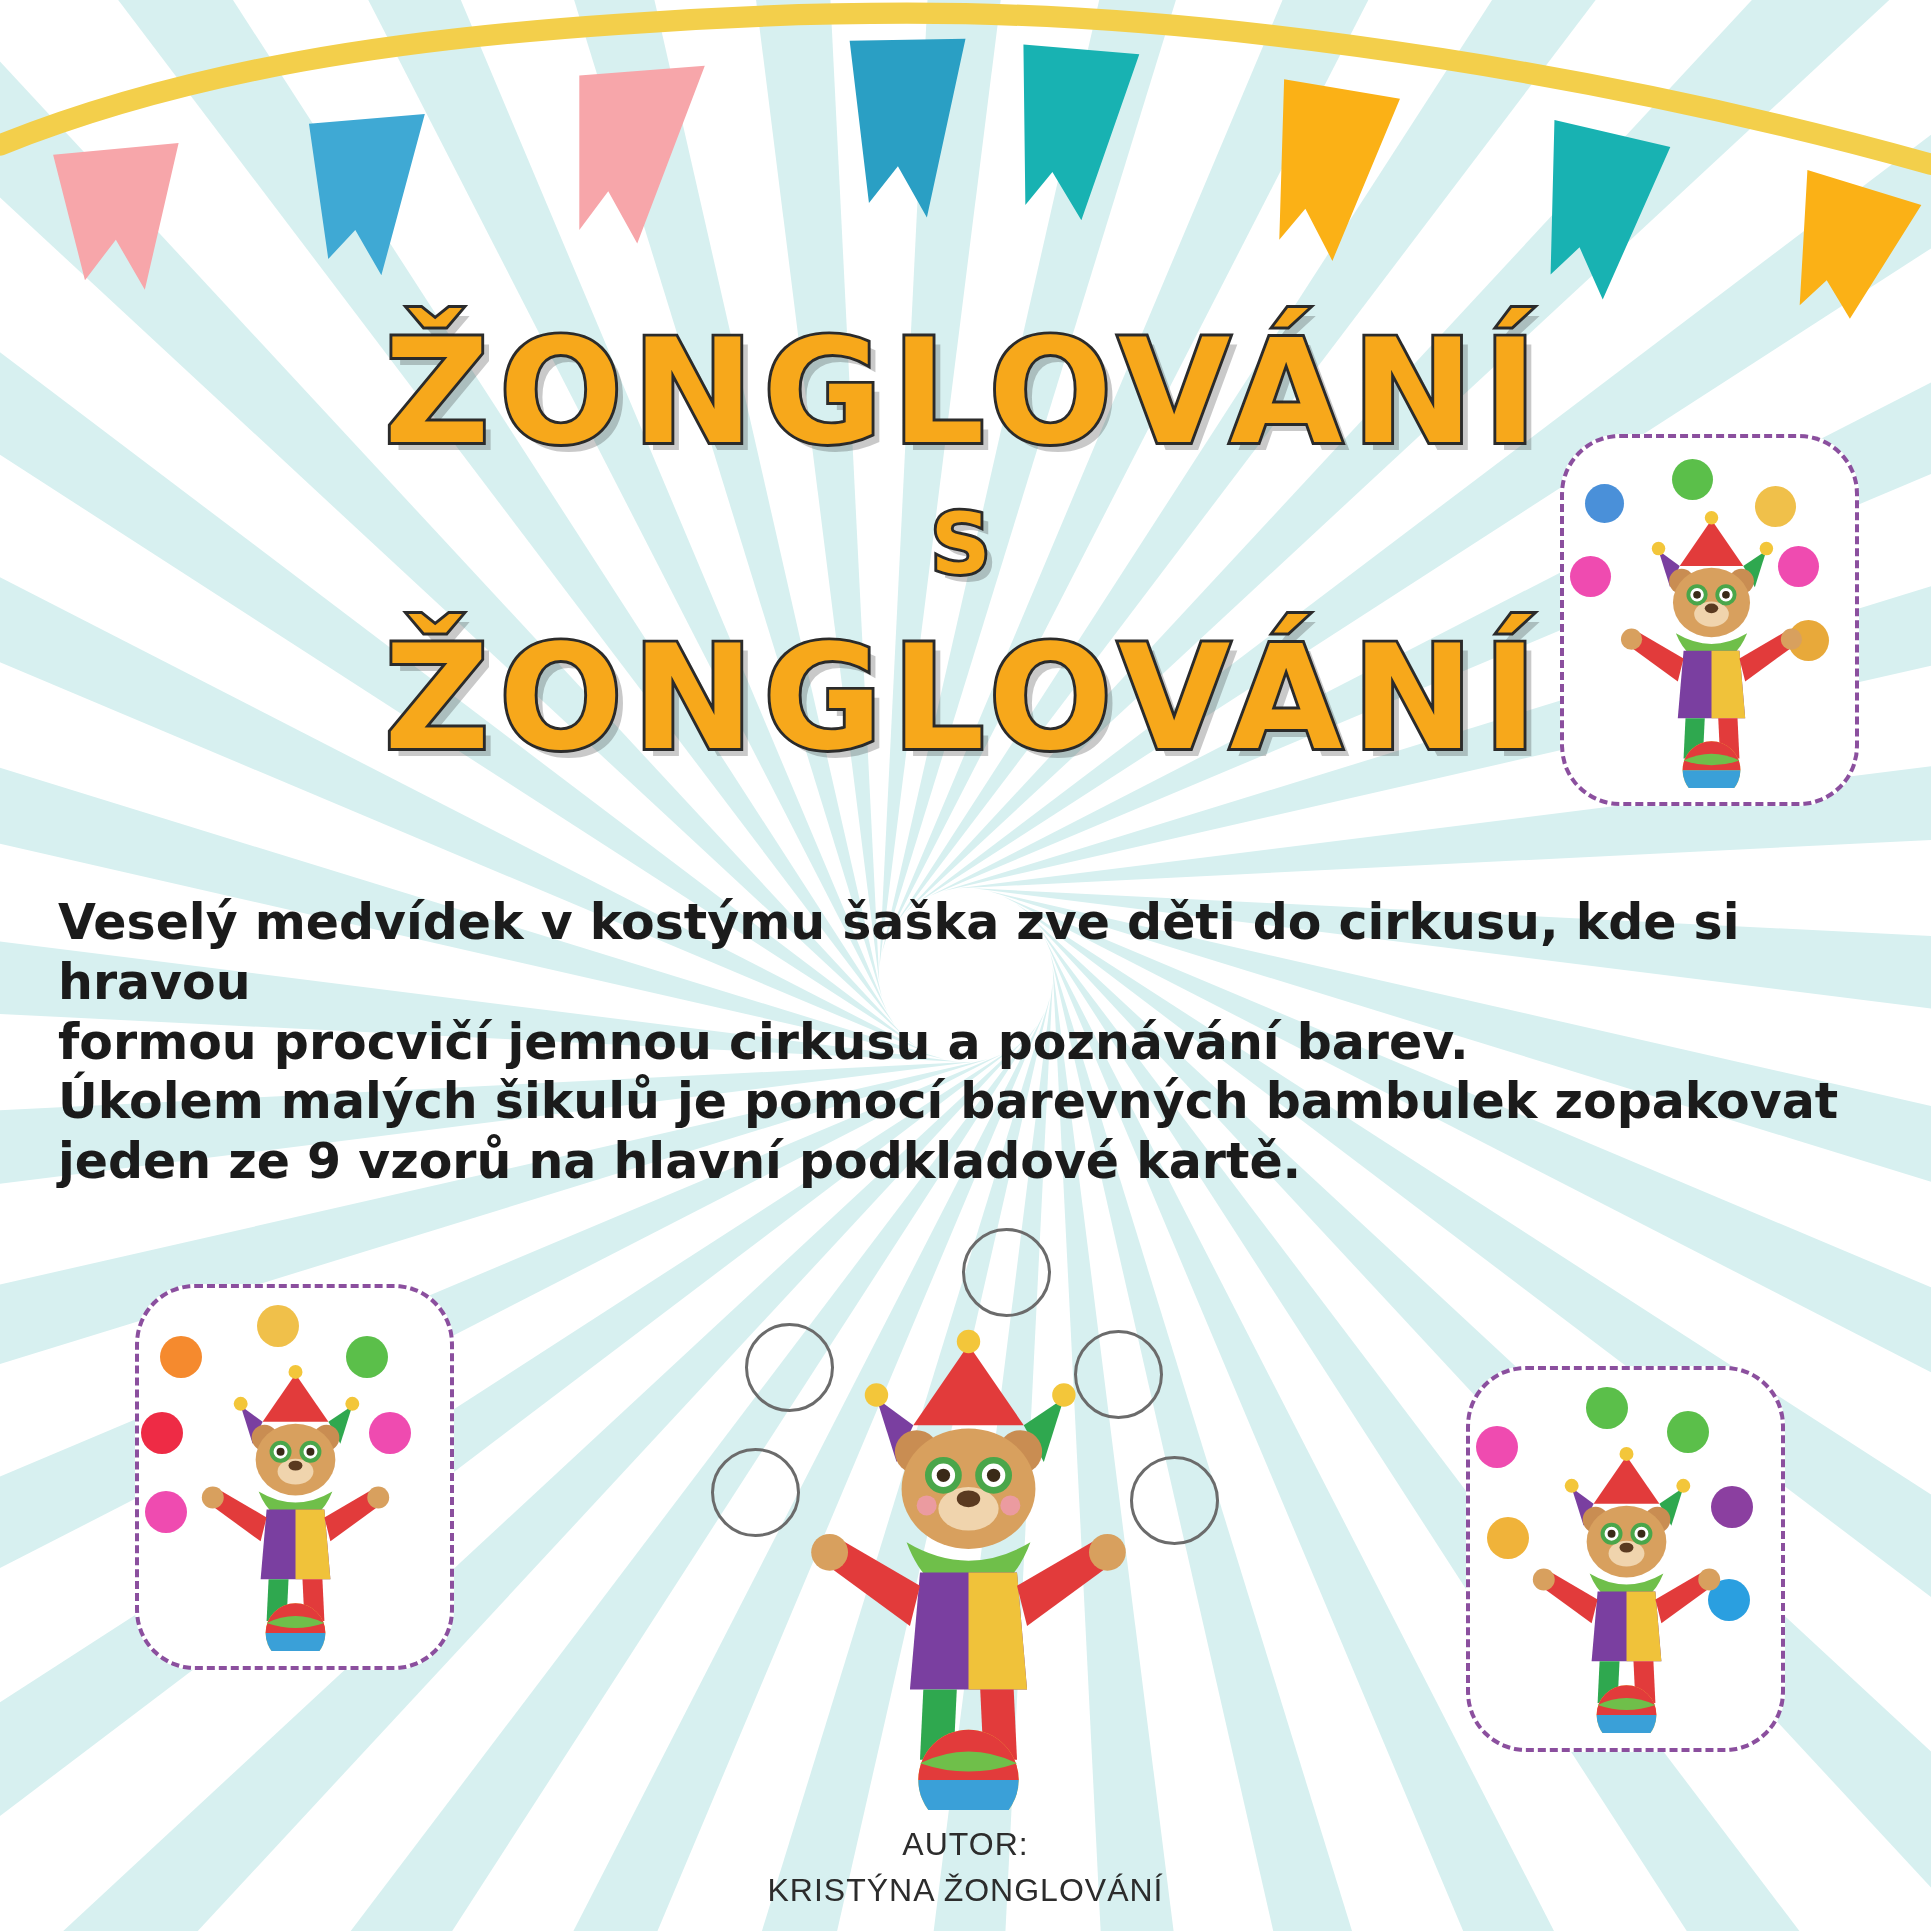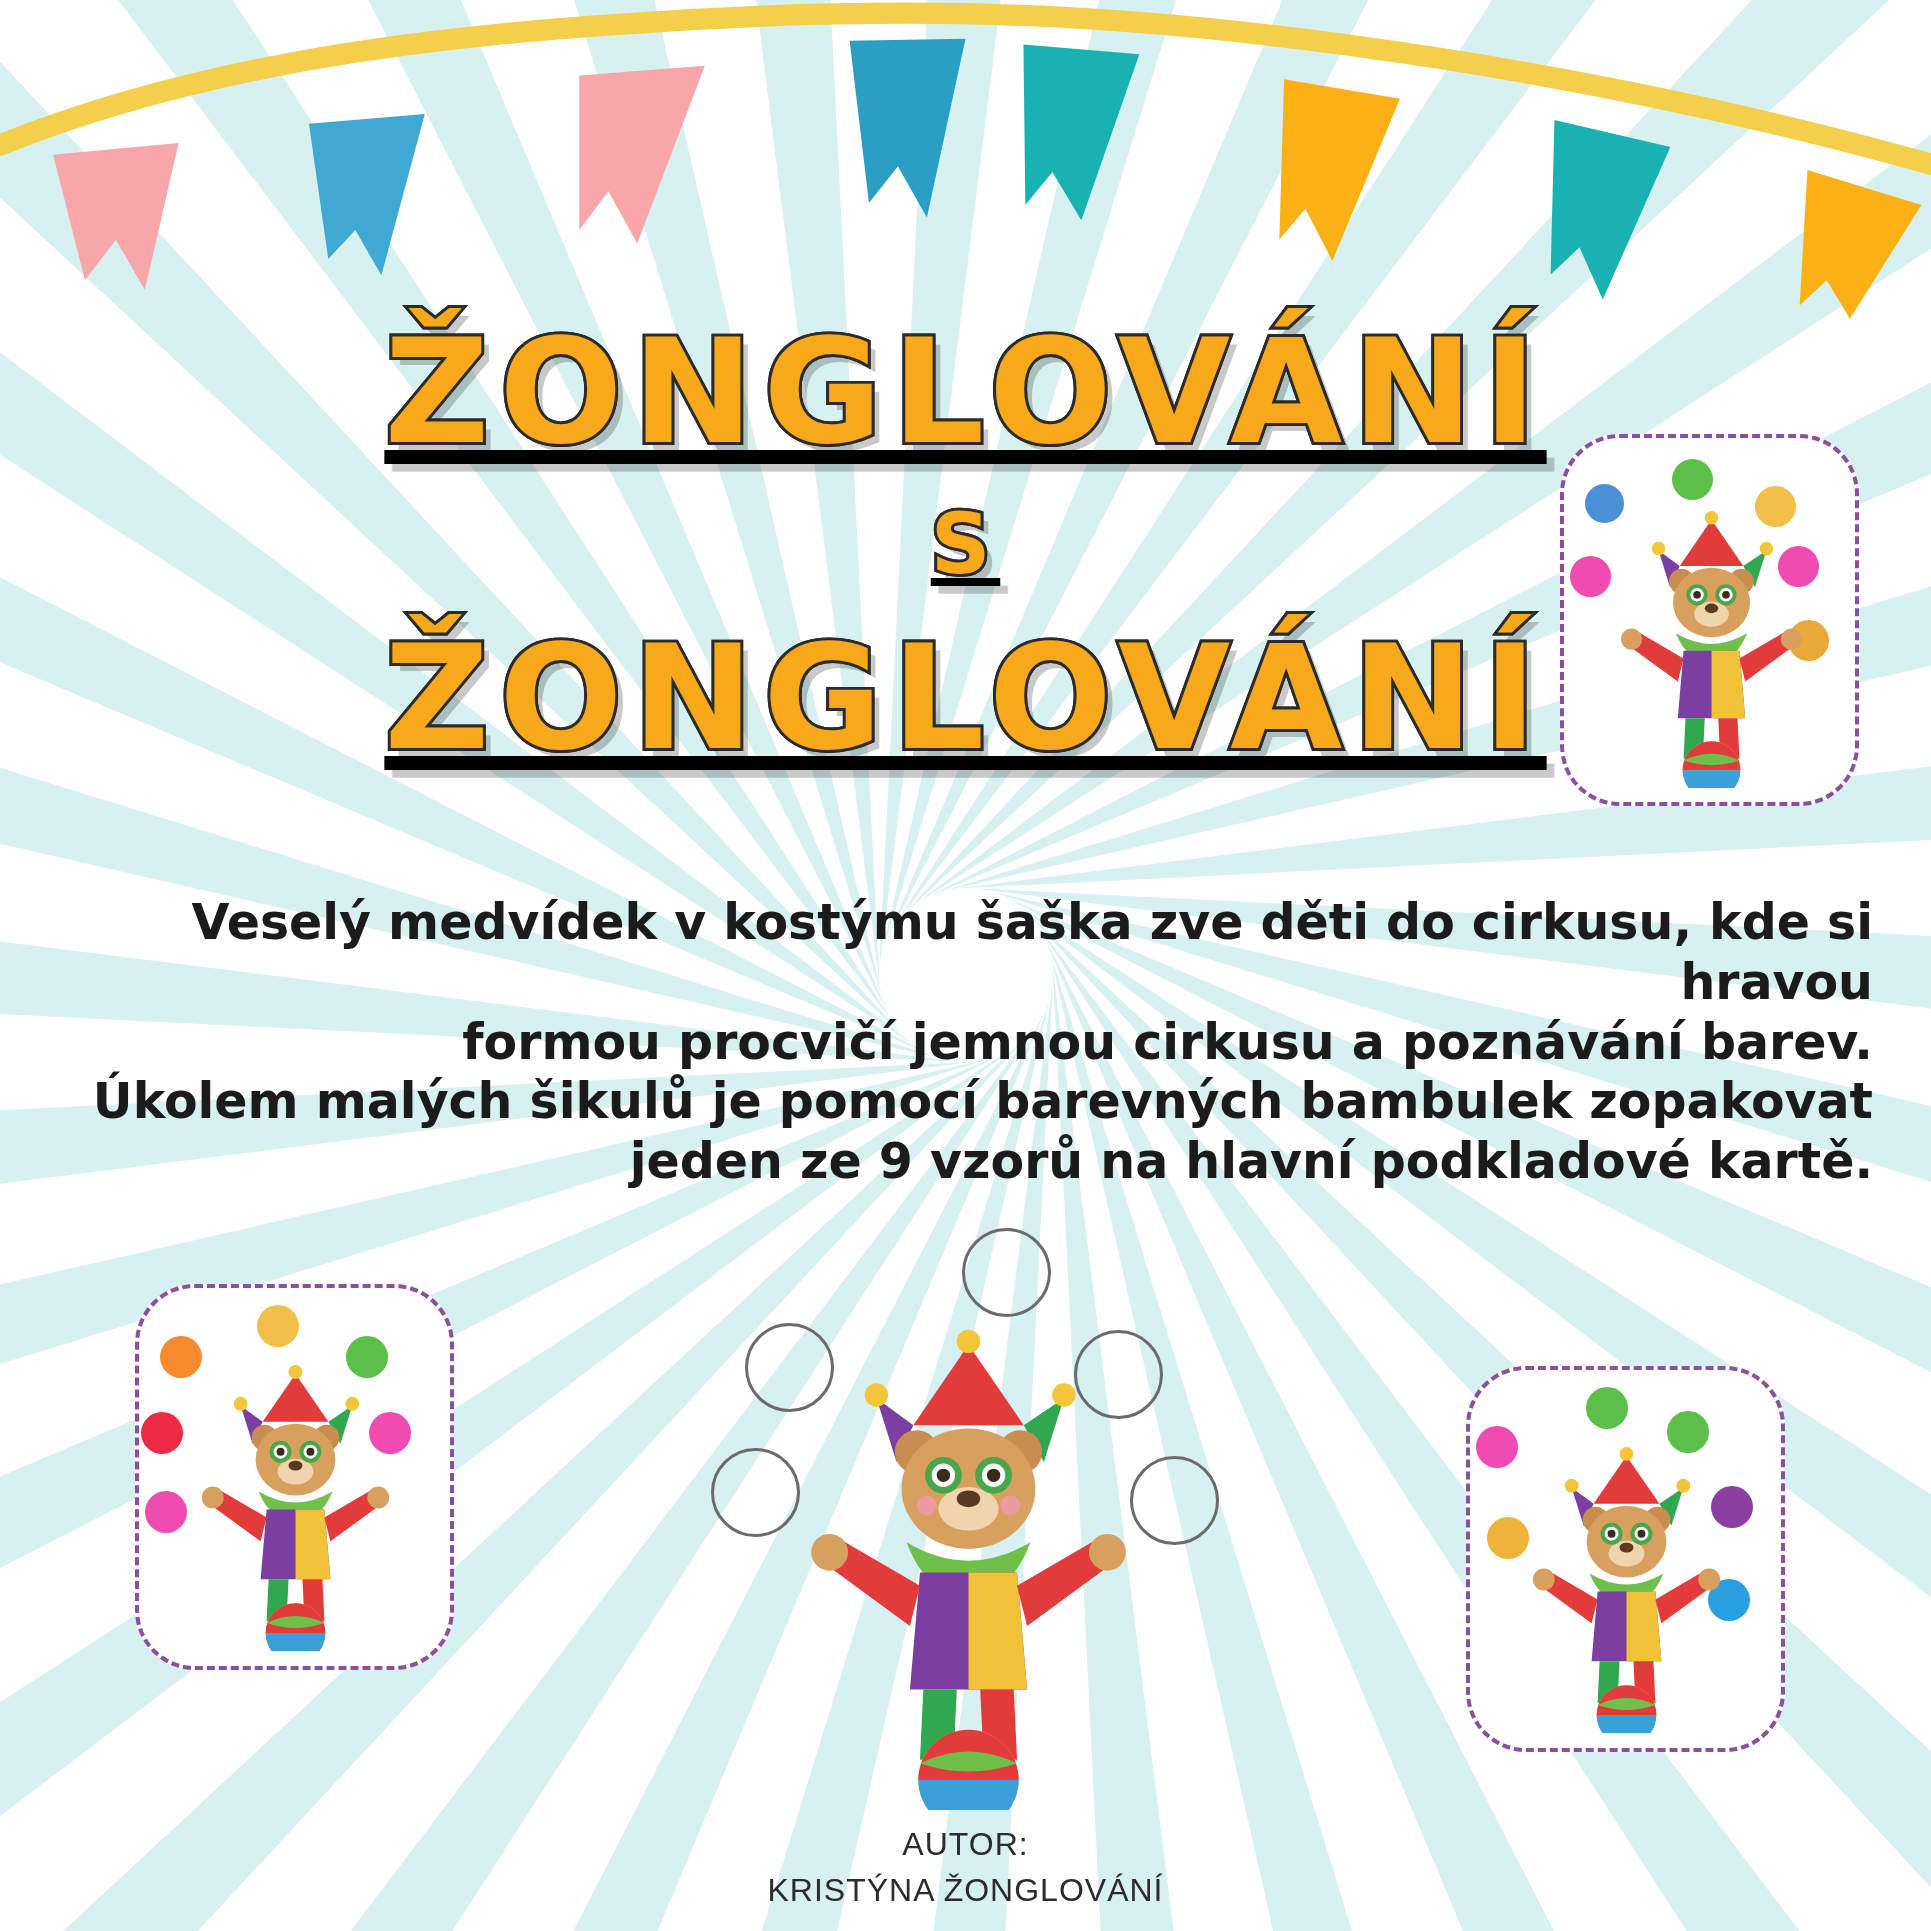--- a/index.html
+++ b/index.html
@@ -28,40 +28,40 @@
     width:0;height:0;
     border-left:87px solid transparent;
     border-right:87px solid transparent;
     border-bottom:2317px solid #d7f0f0;
     transform-origin:0 0;
   }
   
   .bunting{position:absolute;left:0;top:0;width:1931px;height:319px;}
   
   .title-block{
-    position:absolute;left:0;top:319px;width:1931px;text-align:center;text-decoration:underline;
+    position:absolute;left:0;top:319px;width:1931px;text-align:center;
   }
   .title-line{
     font-family:"DejaVu Sans", sans-serif;
     font-weight:bold;
     color:#f7a81b;
     letter-spacing:9.7px;
     line-height:1.0;
     -webkit-text-stroke:5.8px #2b2b2b;
     paint-order:stroke fill;
     text-shadow:7.7px 7.7px 0 rgba(40,40,40,0.25);
   }
   .t1{font-size:145px;}
   .t2{font-size:83px;margin-top:39px;}
   .t3{font-size:145px;margin-top:39px;}
 
   
   .desc{
     position:absolute;left:58px;top:893px;width:1815px;
-    text-align:right;
+    text-align:left;
     font-family:"DejaVu Sans", sans-serif;
     font-weight:bold;
     font-size:49px;
     line-height:1.22;
     color:#1b1b1b;
   }
   .desc p{margin:0;}
 
   
   .author{

